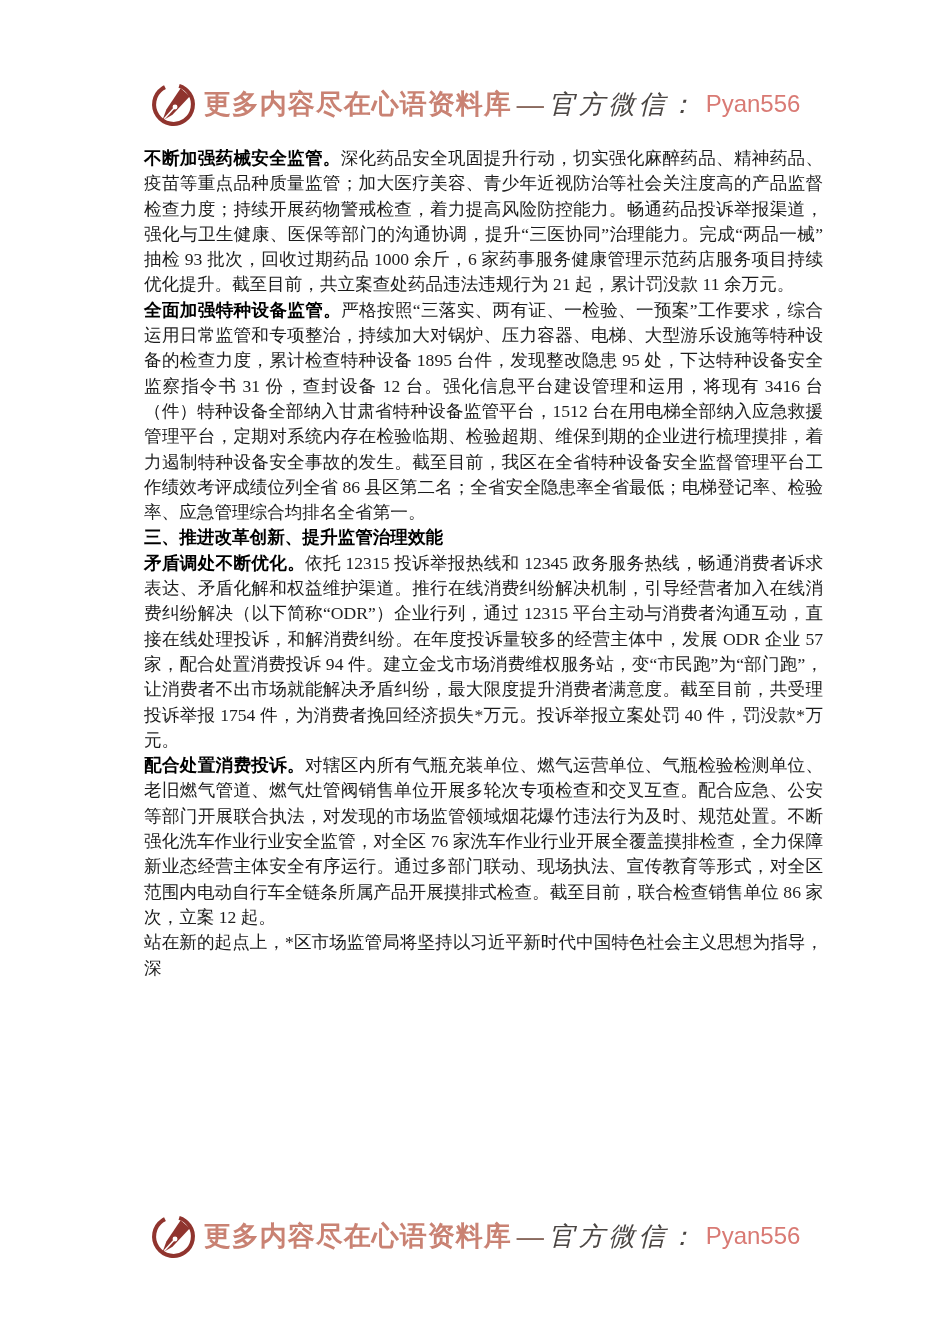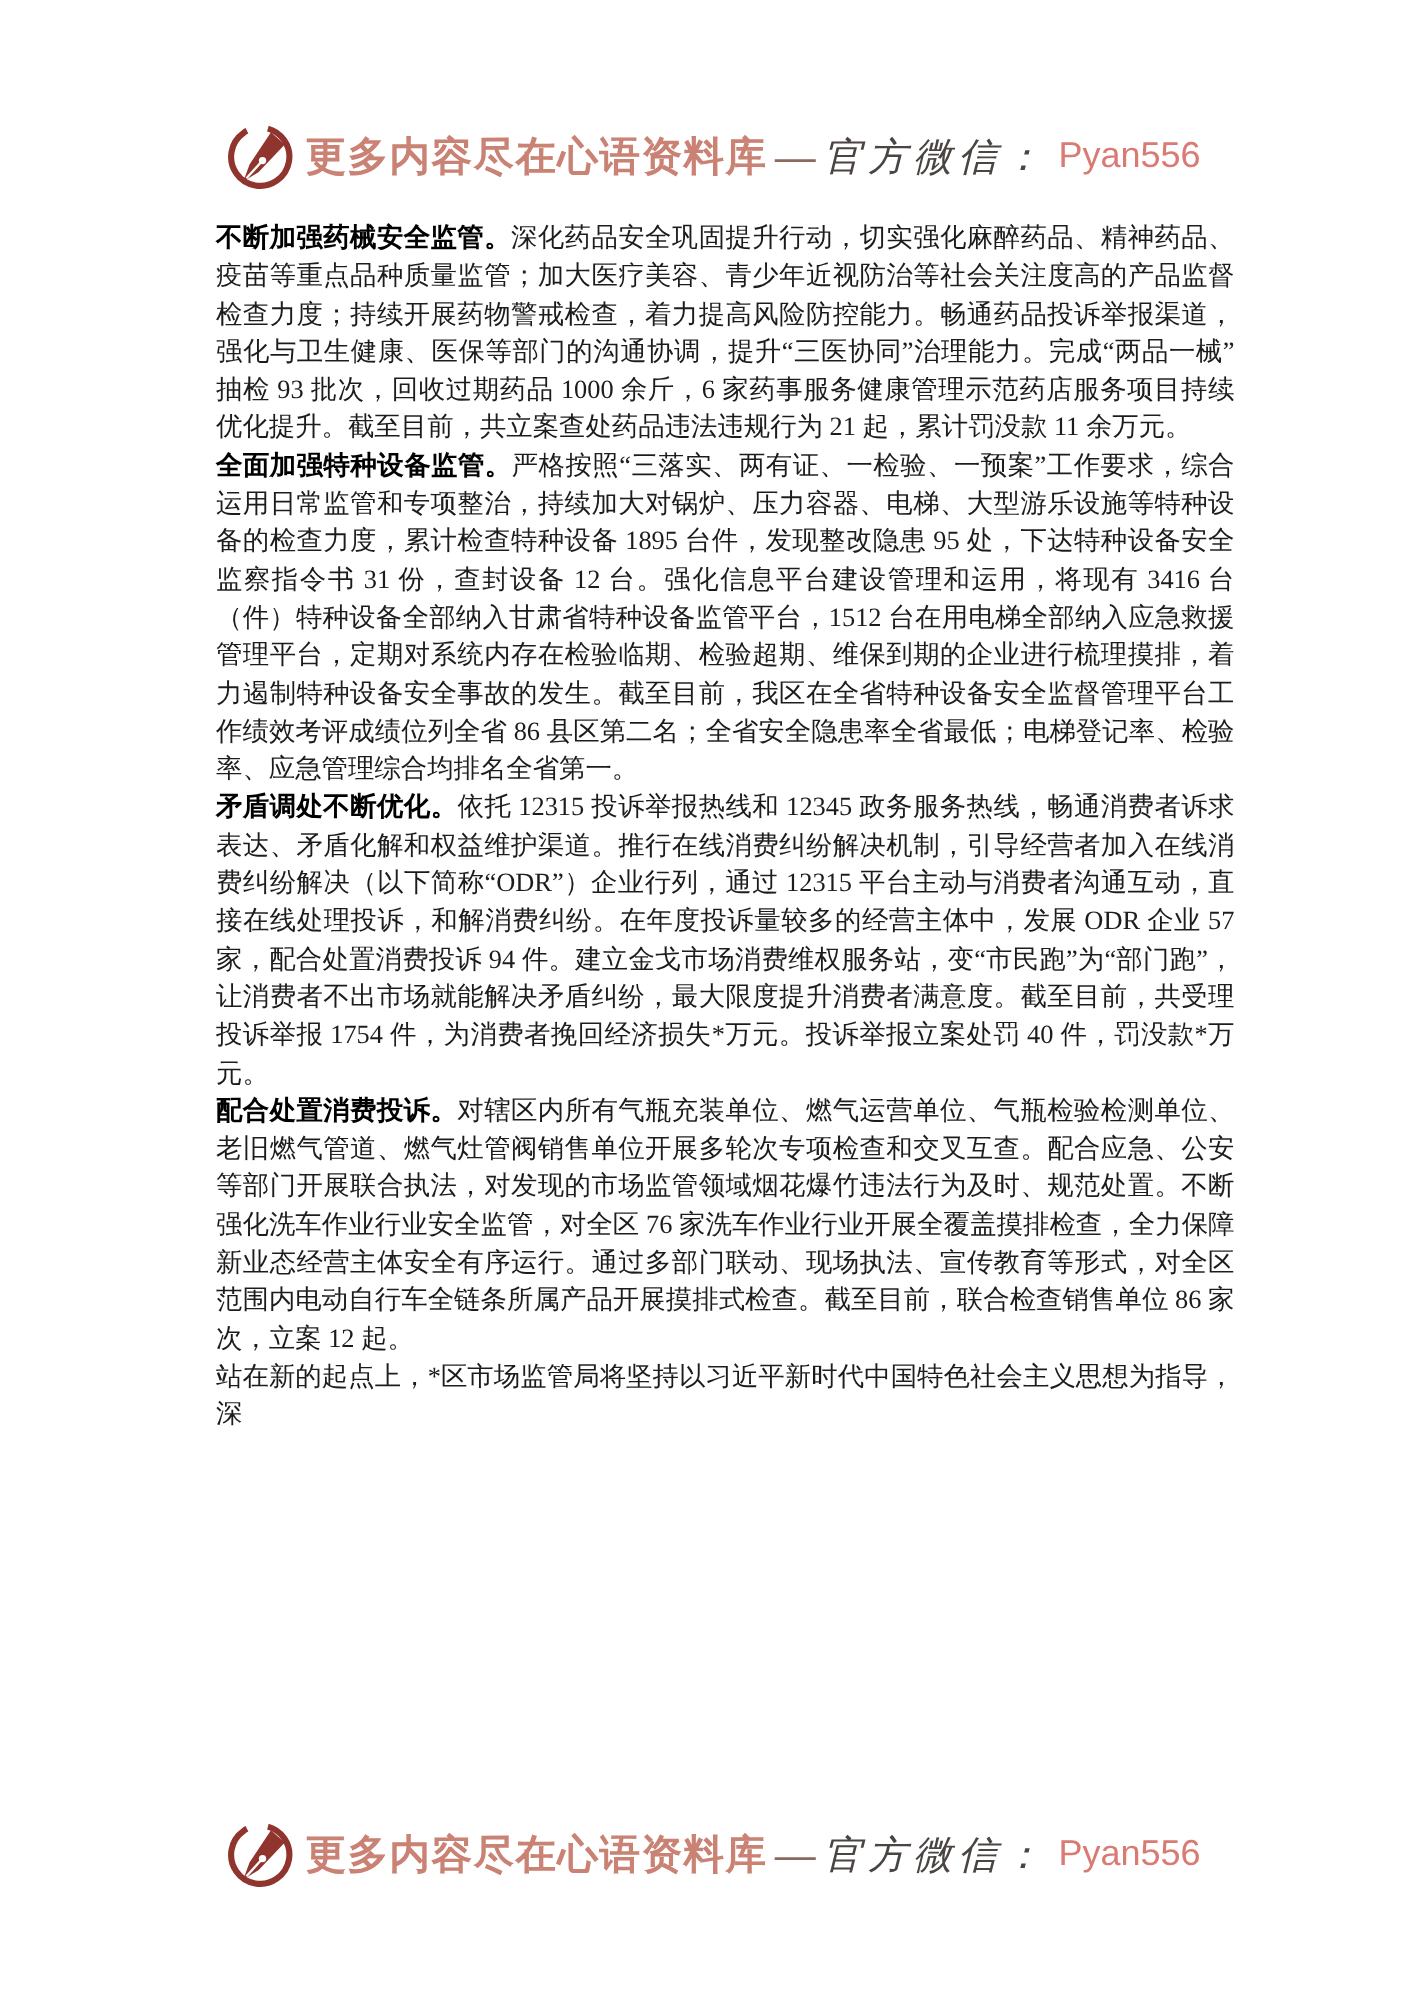--- a/index.html
+++ b/index.html
@@ -87,20 +87,21 @@
     <span class="wm-account">Pyan556</span>
   </div>
 
   <div class="content">
 
     <p><b class="lead">不断加强药械安全监管。</b><span>深化药品安全巩固提升行动，切实强化麻醉药品、精神药品、疫苗等重点品种质量监管；加大医疗美容、青少年近视防治等社会关注度高的产品监督检查力度；持续开展药物警戒检查，着力提高风险防控能力。畅通药品投诉举报渠道，强化与卫生健康、医保等部门的沟通协调，提升“三医协同”治理能力。完成“两品一械”抽检 93 批次，回收过期药品 1000 余斤，6 家药事服务健康管理示范药店服务项目持续优化提升。截至目前，共立案查处药品违法违规行为 21 起，累计罚没款 11 余万元。</span></p>
 
 
     <p><b class="lead">全面加强特种设备监管。</b><span>严格按照“三落实、两有证、一检验、一预案”工作要求，综合运用日常监管和专项整治，持续加大对锅炉、压力容器、电梯、大型游乐设施等特种设备的检查力度，累计检查特种设备 1895 台件，发现整改隐患 95 处，下达特种设备安全监察指令书 31 份，查封设备 12 台。强化信息平台建设管理和运用，将现有 3416 台（件）特种设备全部纳入甘肃省特种设备监管平台，1512 台在用电梯全部纳入应急救援管理平台，定期对系统内存在检验临期、检验超期、维保到期的企业进行梳理摸排，着力遏制特种设备安全事故的发生。截至目前，我区在全省特种设备安全监督管理平台工作绩效考评成绩位列全省 86 县区第二名；全省安全隐患率全省最低；电梯登记率、检验率、应急管理综合均排名全省第一。</span></p>
 
+    <h3 class="section-heading">三、推进改革创新、提升监管治理效能</h3>
 
 
     <p><b class="lead">矛盾调处不断优化。</b><span>依托 12315 投诉举报热线和 12345 政务服务热线，畅通消费者诉求表达、矛盾化解和权益维护渠道。推行在线消费纠纷解决机制，引导经营者加入在线消费纠纷解决（以下简称“ODR”）企业行列，通过 12315 平台主动与消费者沟通互动，直接在线处理投诉，和解消费纠纷。在年度投诉量较多的经营主体中，发展 ODR 企业 57 家，配合处置消费投诉 94 件。建立金戈市场消费维权服务站，变“市民跑”为“部门跑”，让消费者不出市场就能解决矛盾纠纷，最大限度提升消费者满意度。截至目前，共受理投诉举报 1754 件，为消费者挽回经济损失*万元。投诉举报立案处罚 40 件，罚没款*万元。</span></p>
 
     <p><b class="lead">配合处置消费投诉。</b><span>对辖区内所有气瓶充装单位、燃气运营单位、气瓶检验检测单位、老旧燃气管道、燃气灶管阀销售单位开展多轮次专项检查和交叉互查。配合应急、公安等部门开展联合执法，对发现的市场监管领域烟花爆竹违法行为及时、规范处置。不断强化洗车作业行业安全监管，对全区 76 家洗车作业行业开展全覆盖摸排检查，全力保障新业态经营主体安全有序运行。通过多部门联动、现场执法、宣传教育等形式，对全区范围内电动自行车全链条所属产品开展摸排式检查。截至目前，联合检查销售单位 86 家次，立案 12 起。</span></p>
 
     <p><span>站在新的起点上，*区市场监管局将坚持以习近平新时代中国特色社会主义思想为指导，深</span></p>
 
   </div>
 

